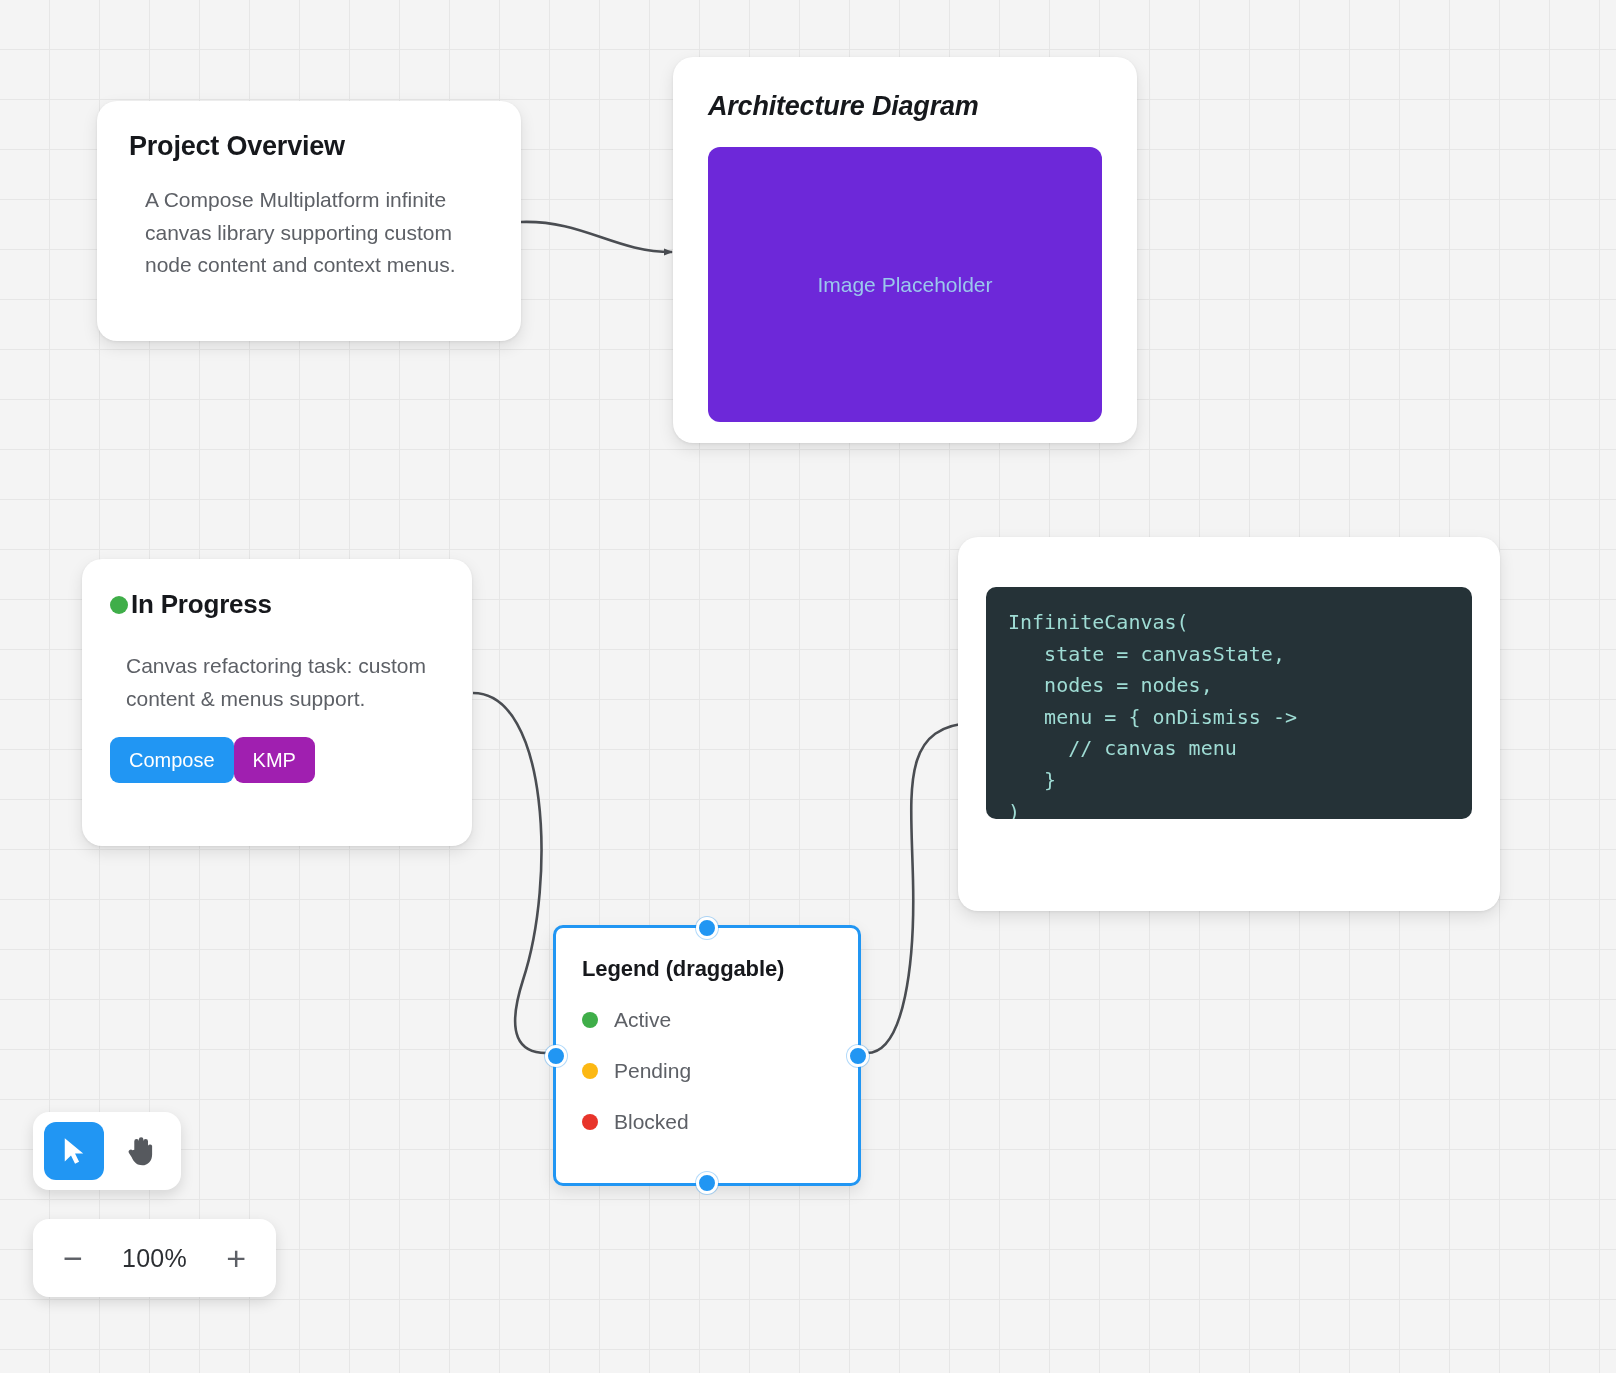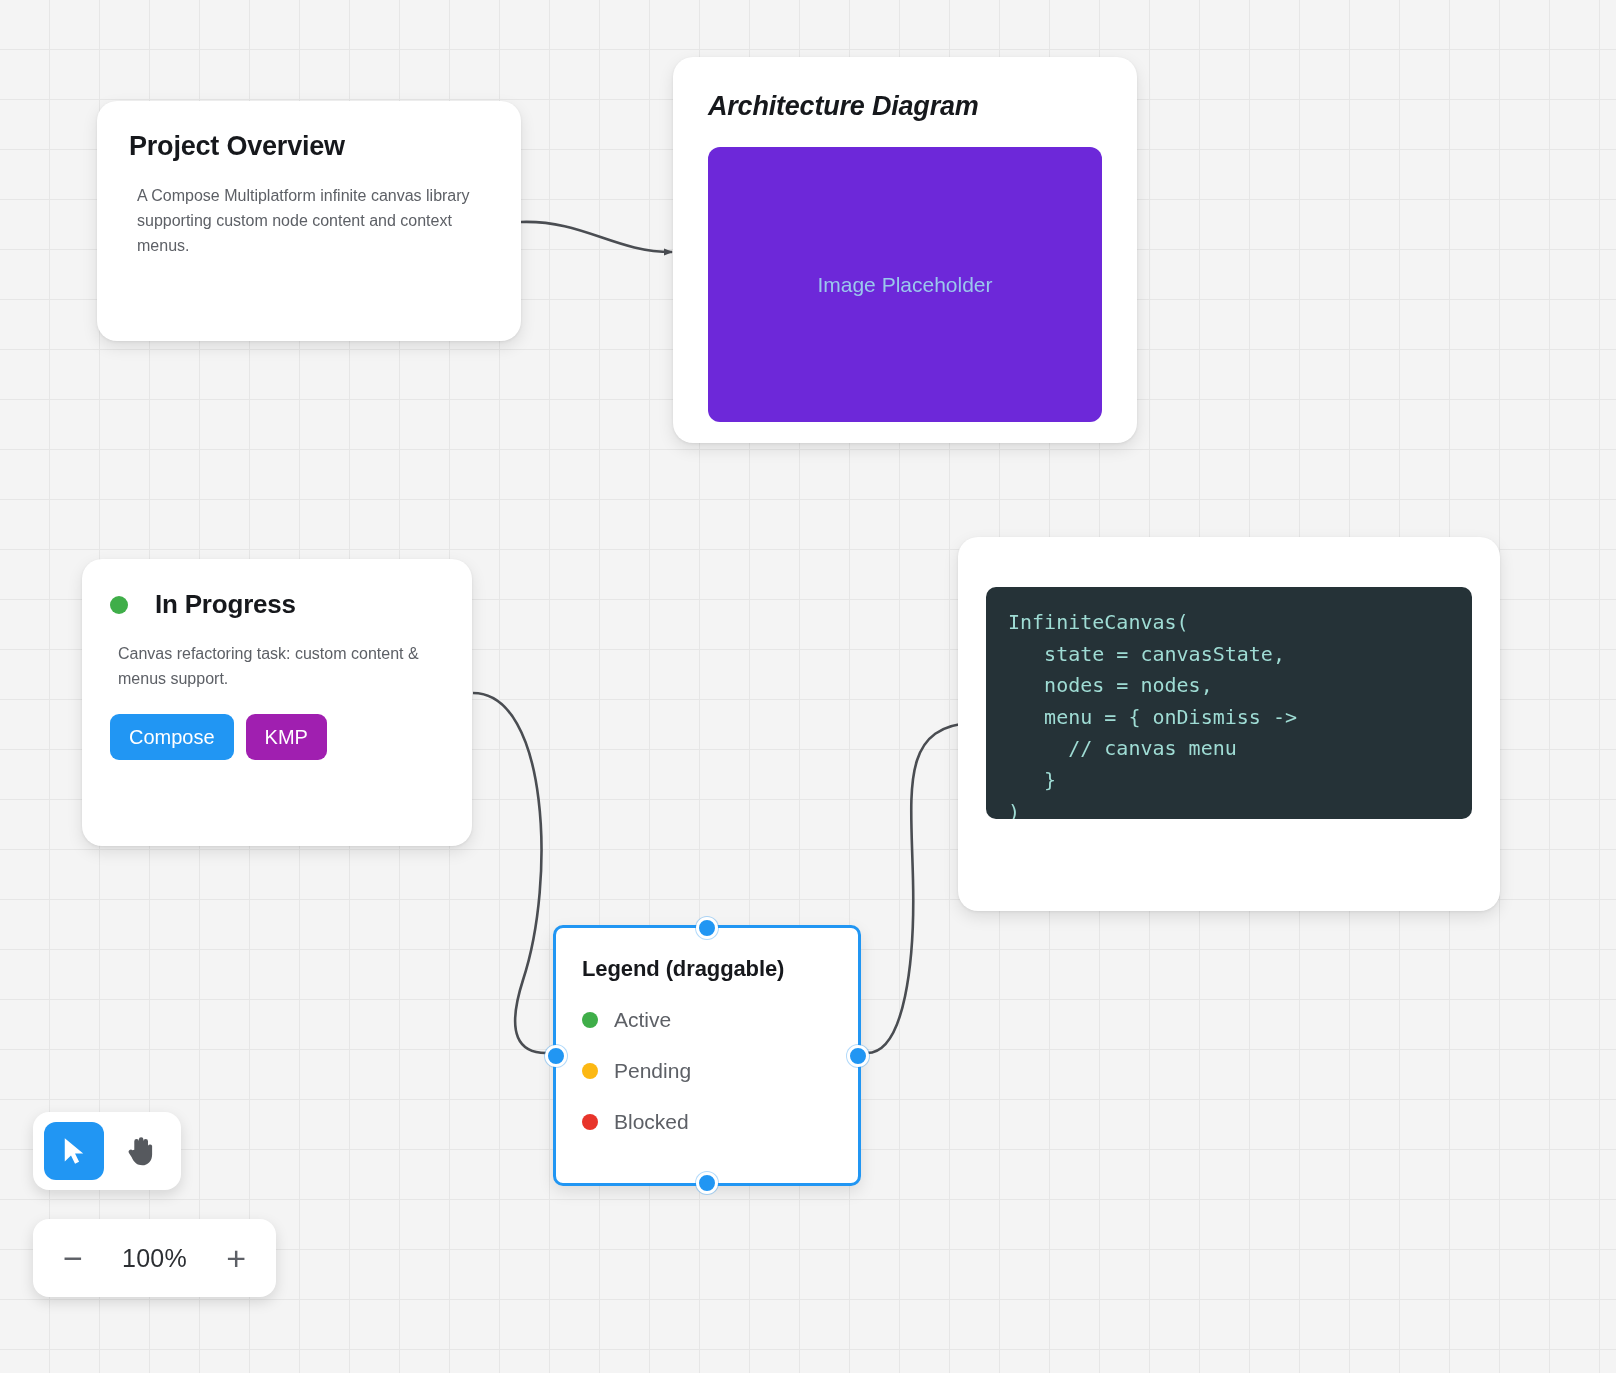--- a/index.html
+++ b/index.html
@@ -53,24 +53,24 @@
   }
   .node-title {
     font-size: 27px;
     font-weight: bold;
     color: #16181c;
     letter-spacing: -0.2px;
     margin: 0 0 22px 0;
     line-height: 1.15;
   }
   .node-body {
-    font-size: 16px;
+    font-size: 21px;
     color: #5d6066;
     line-height: 1.55;
-    margin: 8px;
+    margin: 16px;
   }
 
   
   #node-architecture {
     left: 673px;
     top: 57px;
     width: 464px;
     height: 386px;
     padding: 34px 35px;
   }
@@ -91,39 +91,38 @@
   #node-in-progress {
     left: 82px;
     top: 559px;
     width: 390px;
     height: 287px;
     padding: 30px 28px;
   }
   .status-row {
     display: flex;
     align-items: center;
-    gap: 27px;
-    margin-bottom: 22px;
+    gap: 3px;
+    margin-bottom: 30px;
   }
   .status-dot {
     width: 18px;
     height: 18px;
     border-radius: 50%;
     flex: none;
   }
   .status-label {
     font-size: 26px;
     font-weight: bold;
     color: #16181c;
     letter-spacing: -0.2px;
   }
   #node-in-progress .node-body { margin-bottom: 22px; }
   .tag-row {
     display: flex;
-    gap: 12px;
   }
   .tag {
     border-radius: 9px;
     color: #ffffff;
     font-size: 20px;
     padding: 13px 19px;
     line-height: 1;
     white-space: nowrap;
   }
 

